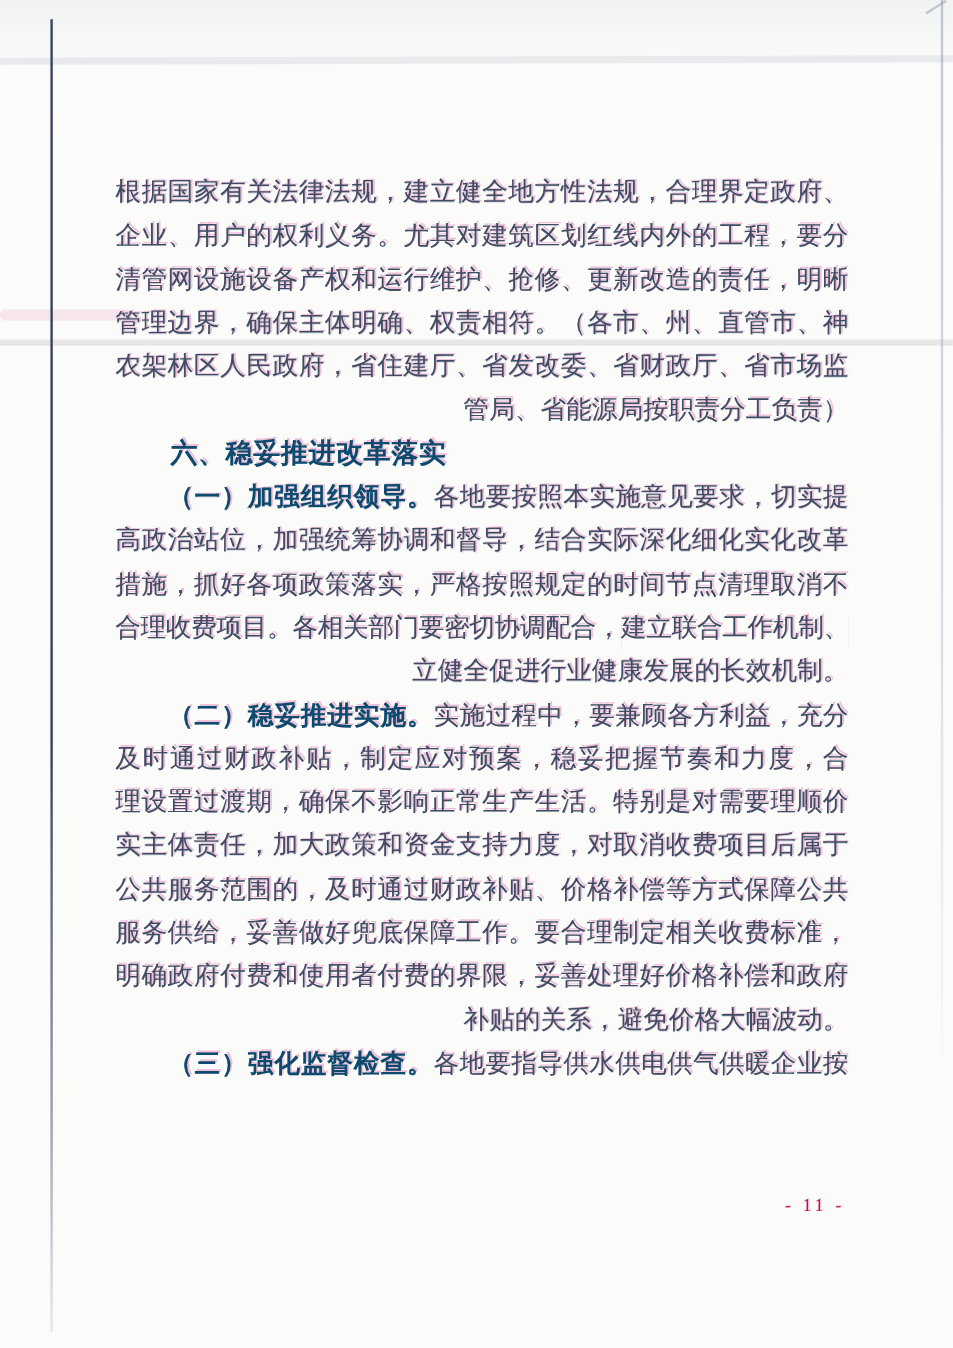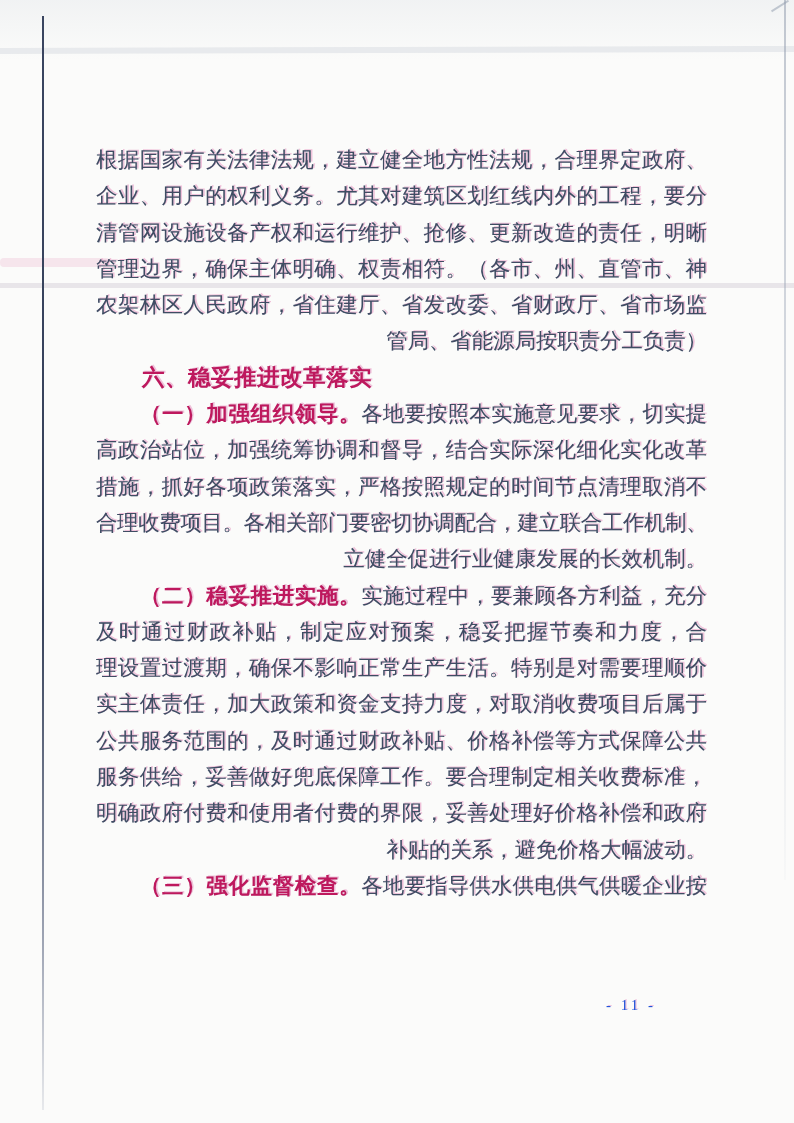--- a/index.html
+++ b/index.html
@@ -52,33 +52,33 @@
   .line.fill{text-align:justify;text-align-last:justify;}
   .line.indent{padding-left:44px;}
   .line.squeeze{letter-spacing:-0.6px;}
   .line.heading{
     font-family:"Liberation Sans","DejaVu Sans",sans-serif;
     font-weight:bold;color:#323d4f;font-size:22.5px;
     padding-left:46px;letter-spacing:1.5px;
     text-align:left;text-align-last:auto;
   }
   .bold{
-    font-weight:bold;color:#be185d;
+    font-weight:bold;color:#0c4a6e;
     font-family:"Liberation Sans","DejaVu Sans",sans-serif;
     letter-spacing:0.5px;
   }
   .hand-underline{
     border-bottom:2px solid rgba(72,146,122,0.85);
     box-shadow:0 2px 0 rgba(228,120,152,0.40);
     padding-bottom:14px;
     font-family:Liberation Serif, serif;
   }
   .page-number{
-    position:absolute;left:606px;top:997px;width:90px;
-    font-size:15px;letter-spacing:3px;color:#1d4ed8;
+    position:absolute;left:654px;top:997px;width:90px;
+    font-size:15px;letter-spacing:3px;color:#be185d;
     text-shadow:1.2px -1px 0 rgba(225,115,175,0.40);
     font-family:"Liberation Serif","DejaVu Serif",serif;
   }
 </style>
 </head>
 <body>
 
 <div>
 
   <div class="top-shade"></div>

